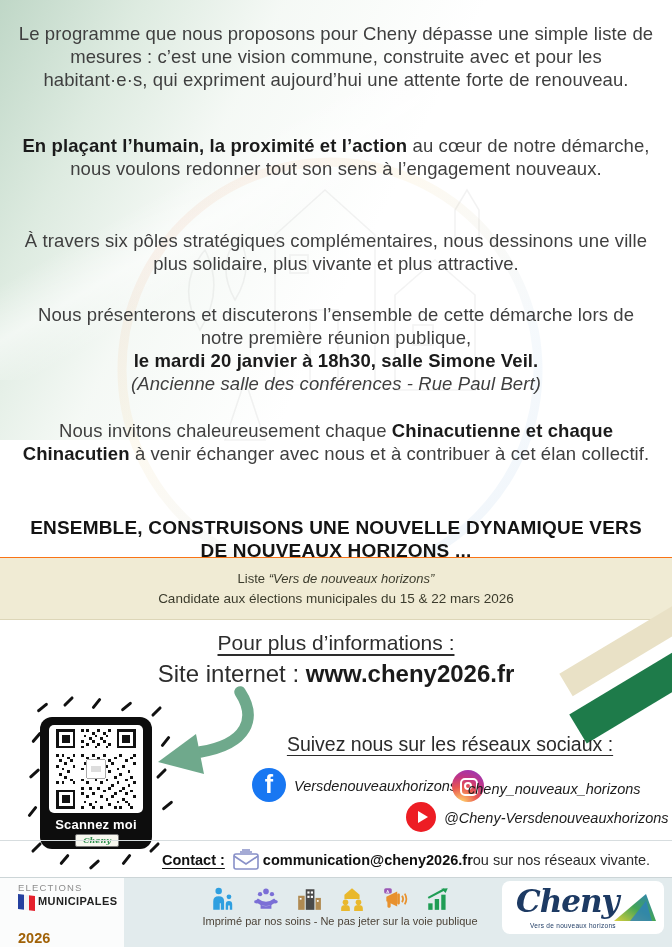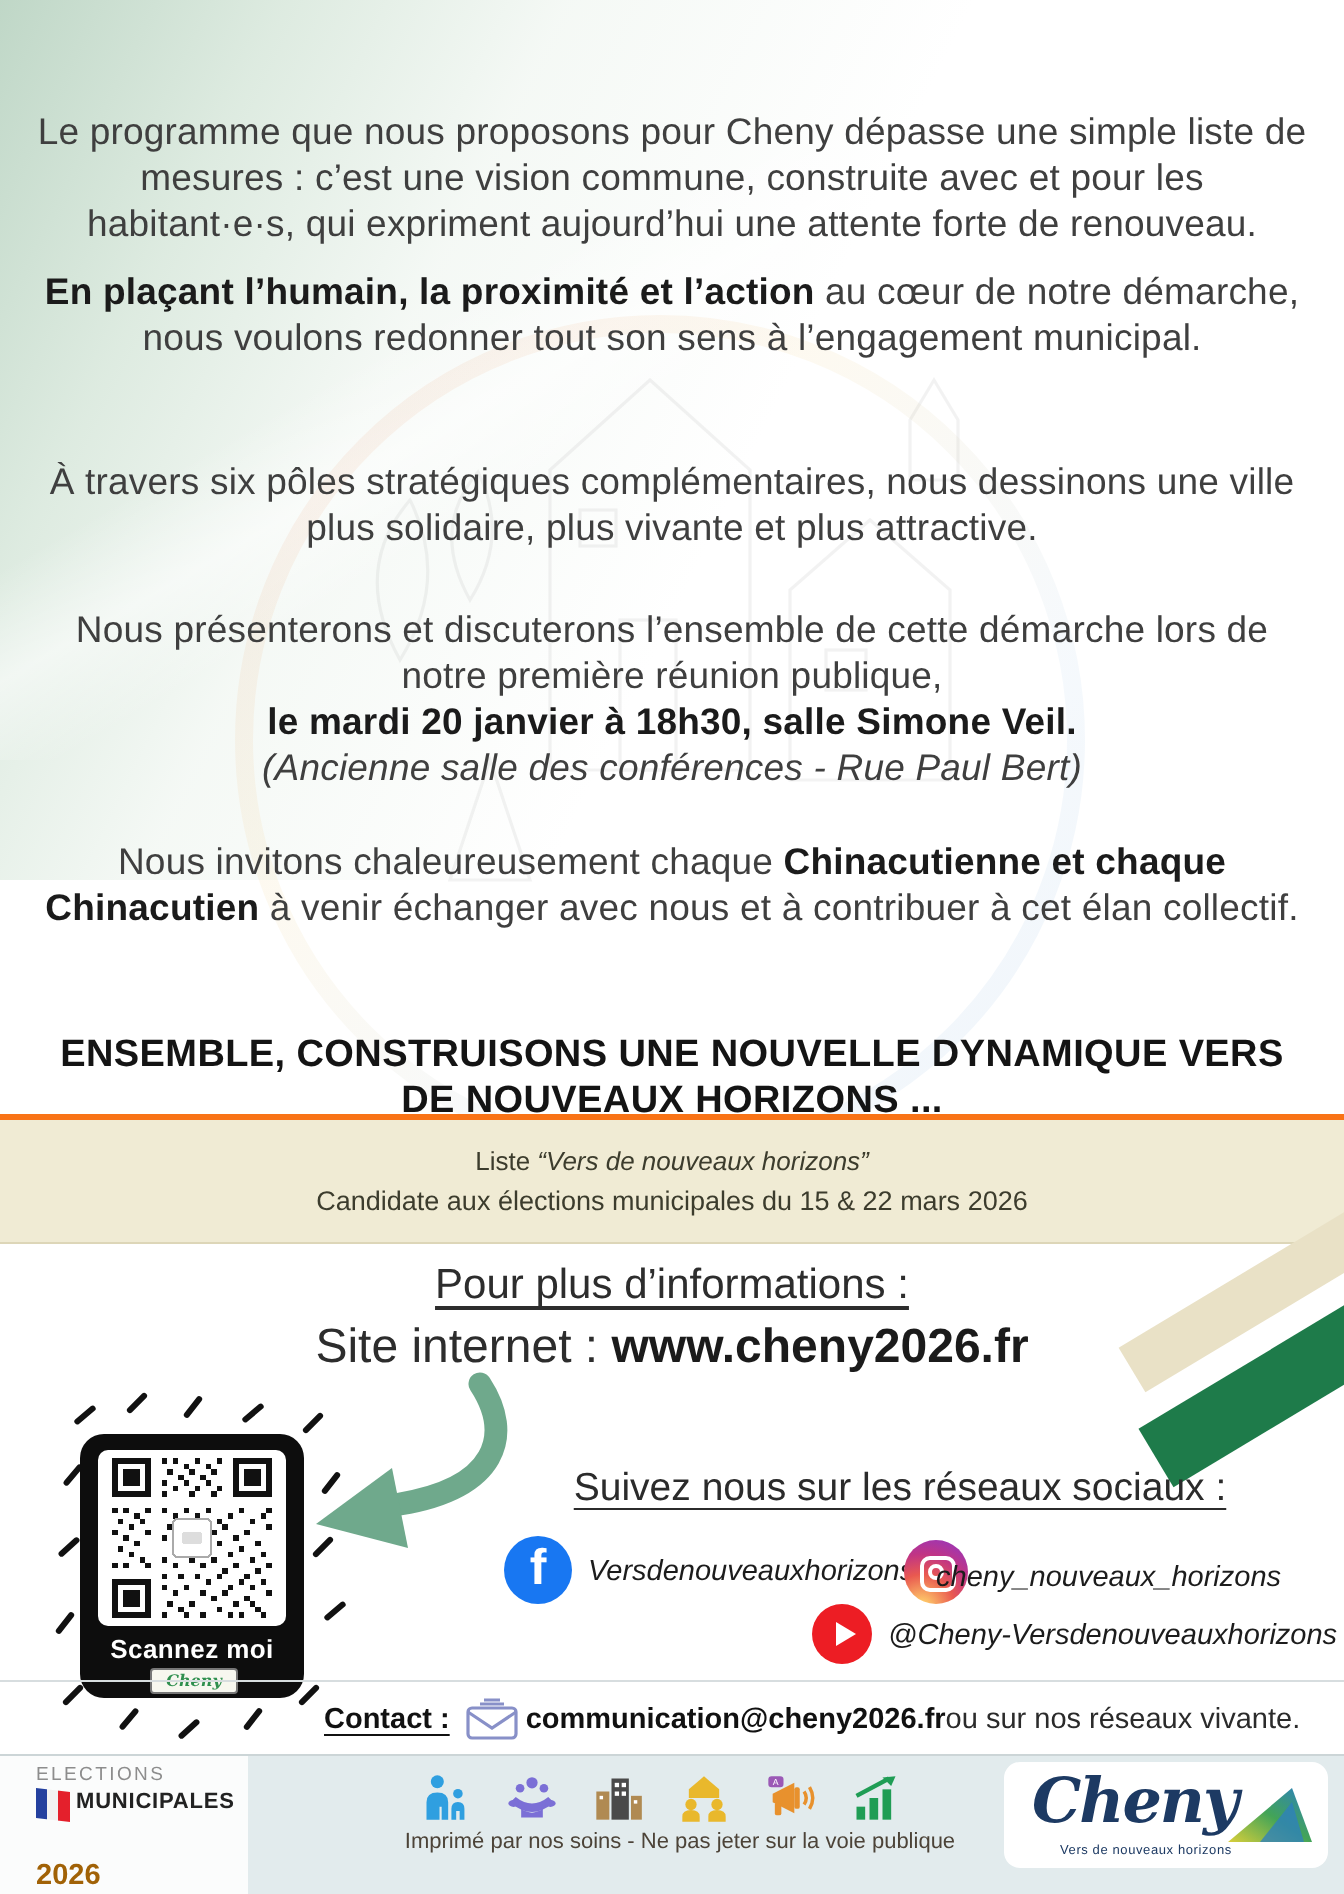--- a/index.html
+++ b/index.html
@@ -15,21 +15,21 @@
   
   .watermark{position:absolute;left:95px;top:150px;pointer-events:none;}
   
   .para{position:absolute;left:16px;width:640px;text-align:center;
         font-size:18.5px;line-height:23px;letter-spacing:.1px;}
   .b{font-weight:bold;color:#1b1b1b;}
   .it{font-style:italic;}
   .p6{font-weight:bold;color:#141414;font-size:19px;letter-spacing:.2px;}
   
   .banner{position:absolute;left:0;top:557px;width:672px;height:61px;background:#f0ebd4;
-          border-top:3px solid #f97316;border-bottom:1px solid #ddd6b8;
+          border-top:1px solid #f97316;border-bottom:1px solid #ddd6b8;
           display:flex;flex-direction:column;align-items:center;justify-content:center;
           color:#3c3c2d;}
   .banner .l1{font-size:13px;margin-bottom:5px;}
   .banner .l2{font-size:13.5px;}
   
   .info-heading{position:absolute;left:0;top:631px;width:672px;text-align:center;
           font-size:21px;color:#2d2d2d;}
   .info-heading span{text-decoration:underline;text-underline-offset:4px;}
   .info-site{position:absolute;left:0;top:660px;width:672px;text-align:center;
           font-size:24px;color:#2d2d2d;}
@@ -115,23 +115,23 @@
       <rect x="195" y="105" width="18" height="18"></rect>
       <path d="M300 145 l40 -35 l40 35 v95 h-80 z"></path>
       <rect x="318" y="175" width="20" height="20"></rect>
       <path d="M150 230 l-20 60 h40 z"></path>
       <path d="M105 180 q25 -40 5 -80 q-30 35 -5 80 z"></path>
       <path d="M140 150 q20 -32 4 -64 q-24 28 -4 64 z"></path>
       <path d="M360 60 l12 -20 l12 20 v30 h-24 z"></path>
     </g>
   </svg>
 
-  <p class="para" style="top:35px">Le programme que nous proposons pour Cheny dépasse une simple liste de mesures : c’est une vision commune, construite avec et pour les habitant·e·s, qui expriment aujourd’hui une attente forte de renouveau.</p>
-
-  <p class="para" style="top:115px"><span class="b">En plaçant l’humain, la proximité et l’action</span><span> au cœur de notre démarche, nous voulons redonner tout son sens à l’engagement municipal.</span></p>
+  <p class="para" style="top:3px">Le programme que nous proposons pour Cheny dépasse une simple liste de mesures : c’est une vision commune, construite avec et pour les habitant·e·s, qui expriment aujourd’hui une attente forte de renouveau.</p>
+
+  <p class="para" style="top:115px"><span class="b">En plaçant l’humain, la proximité et l’action</span><span> au cœur de notre démarche, nous voulons redonner tout son sens à l’engagement nouveaux.</span></p>
 
   <p class="para" style="top:210px">À travers six pôles stratégiques complémentaires, nous dessinons une ville plus solidaire, plus vivante et plus attractive.</p>
 
   <p class="para" style="top:284px"><span>Nous présenterons et discuterons l’ensemble de cette démarche lors de notre première réunion publique,</span><br>
      <span class="b">le mardi 20 janvier à 18h30, salle Simone Veil.</span><br>
      <span class="it">(Ancienne salle des conférences - Rue Paul Bert)</span></p>
 
   <p class="para" style="top:400px"><span>Nous invitons chaleureusement chaque </span><span class="b">Chinacutienne et chaque Chinacutien</span><span> à venir échanger avec nous et à contribuer à cet élan collectif.</span></p>
 
   <p class="para p6" style="top:497px">ENSEMBLE, CONSTRUISONS UNE NOUVELLE DYNAMIQUE VERS DE NOUVEAUX HORIZONS ...</p>

